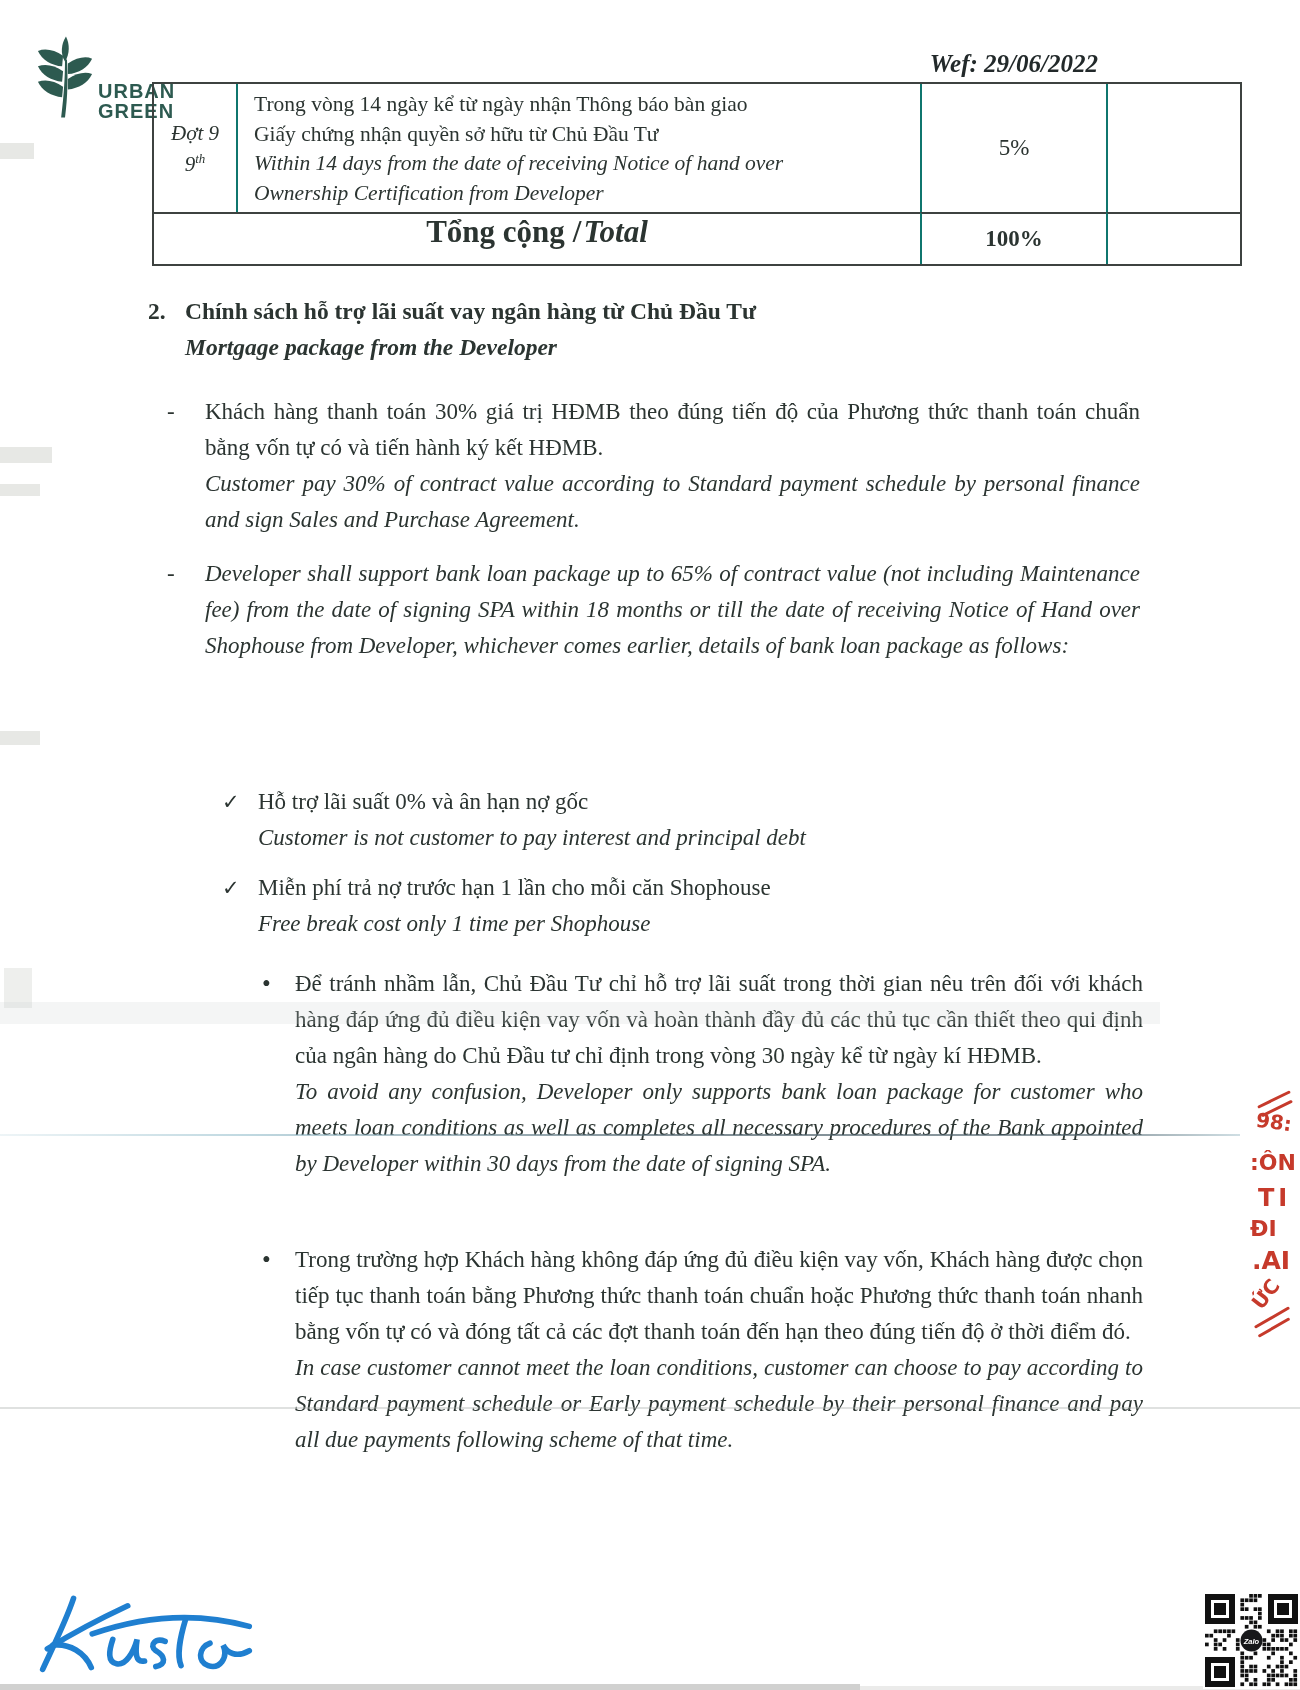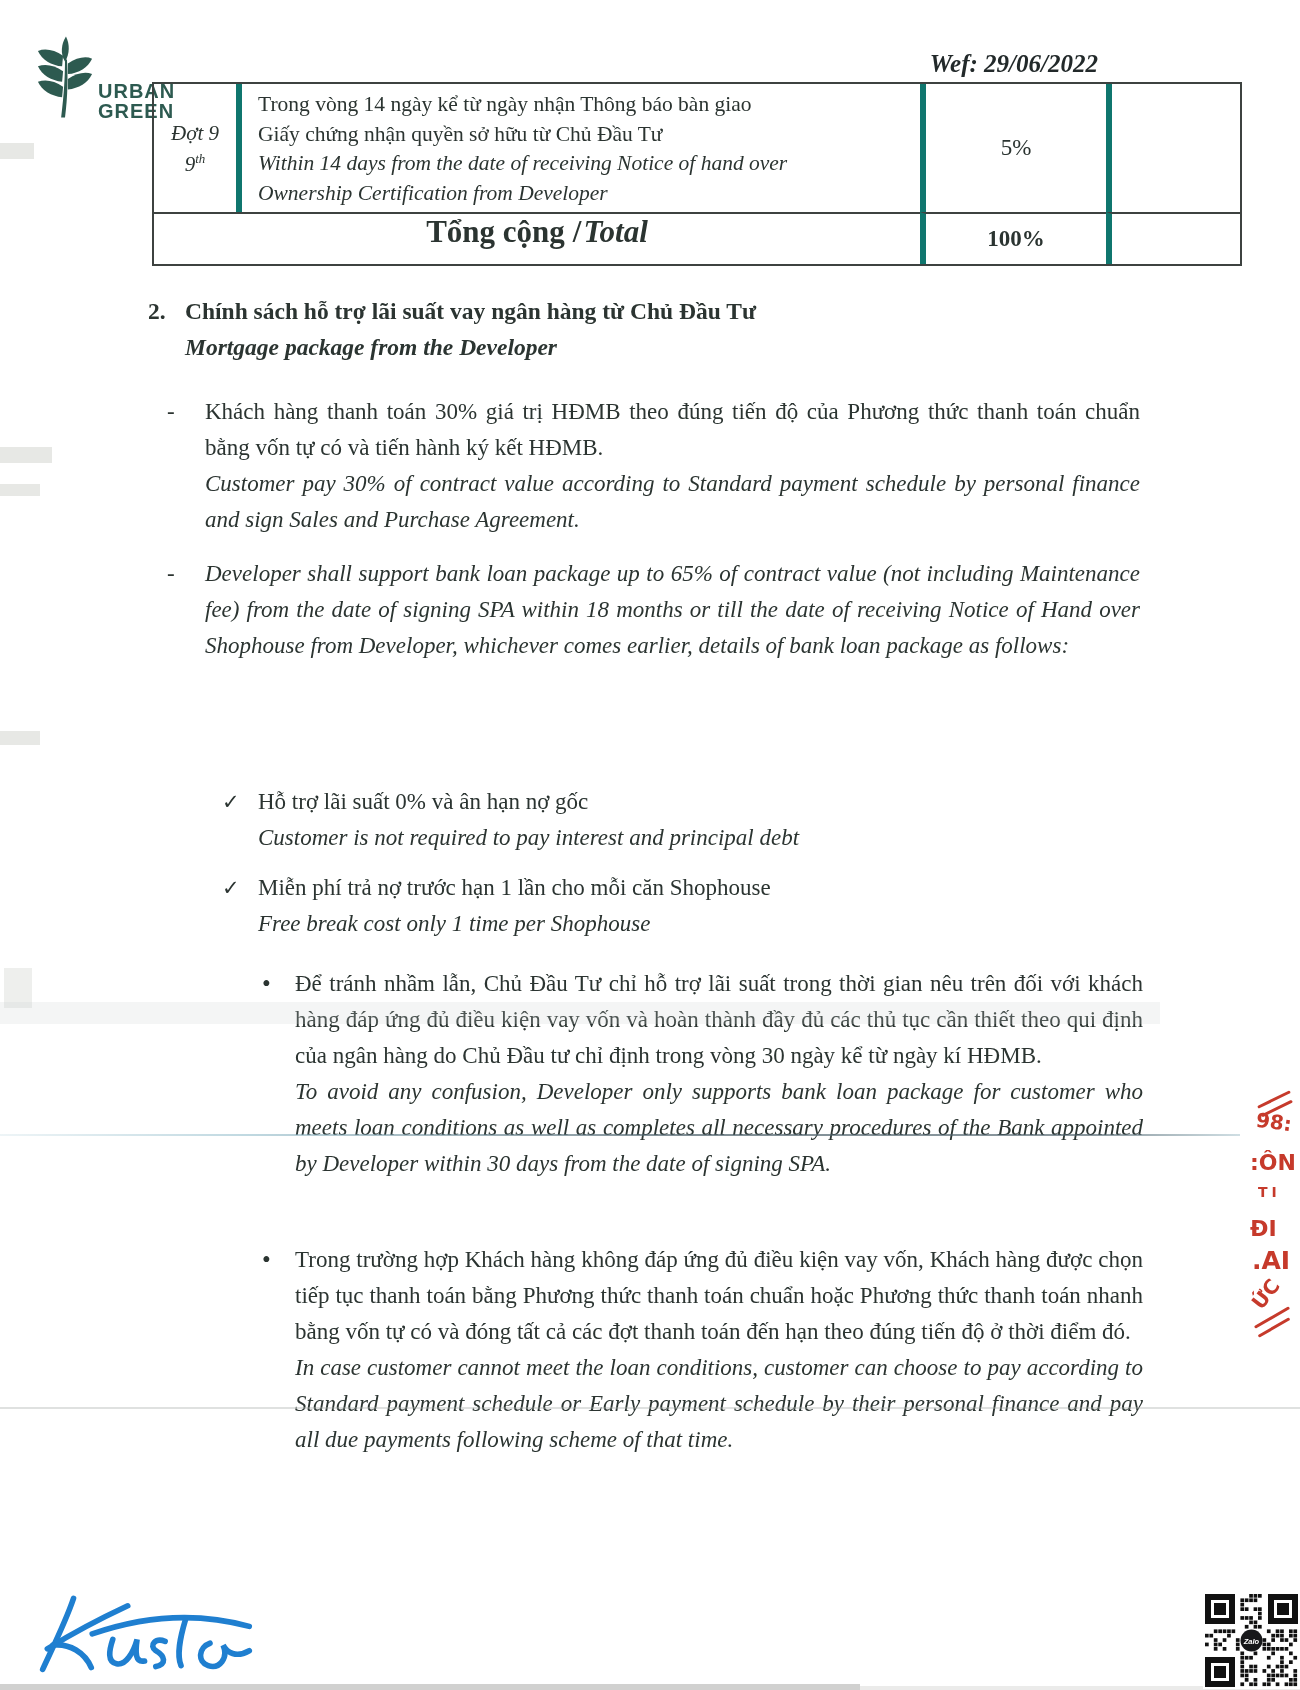--- a/index.html
+++ b/index.html
@@ -16,21 +16,21 @@
     font-family:"Liberation Sans","DejaVu Sans",sans-serif;
     font-weight:800;font-size:20px;line-height:19px;letter-spacing:1px;
     color:#2d5a50;transform:scaleY(1.05);}
   .wef{position:absolute;left:880px;top:50px;width:218px;text-align:right;
     font-weight:bold;font-style:italic;font-size:25px;color:#22292a;}
   
   .doc-table{position:absolute;left:152px;top:82px;width:1086px;
     border:2px solid #3d4240;display:grid;
     grid-template-columns:82px 684px 186px 1fr;
     grid-template-rows:128px 52px;}
-  .cell{border-left:6px solid #0f766e;box-sizing:border-box;}
+  .cell{border-left:2px solid #0f766e;box-sizing:border-box;}
   .cell.first{border-left:none;}
   .cell.r2{border-top:2px solid #3d4240;}
   .stage-cell{display:flex;flex-direction:column;align-items:center;justify-content:center;
     font-style:italic;font-size:21px;line-height:26px;}
   .stage-cell sup{font-size:13px;}
   .desc-cell{padding:6px 12px 0 16px;font-size:21.5px;line-height:29.5px;}
   .desc-cell .en{font-style:italic;}
   .pct-cell{display:flex;align-items:center;justify-content:center;font-size:23px;}
   .total-cell{grid-column:1/3;display:flex;align-items:flex-start;justify-content:center;
     font-size:31px;font-weight:bold;}
@@ -75,21 +75,21 @@
     background:rgba(170,176,174,.38);}
   .edge-bottom{position:absolute;left:0;top:1684px;width:860px;height:6px;
     background:#c6c6c4;opacity:.8;}
   .edge-bottom2{position:absolute;left:860px;top:1686px;width:440px;height:4px;
     background:#dddddc;opacity:.6;}
   
   .st-frag{position:absolute;color:#c63a2b;font-family:"DejaVu Sans","Liberation Sans",sans-serif;
     font-weight:bold;z-index:4;white-space:nowrap;}
   .sf-98{left:1256px;top:1110px;font-size:20px;transform:rotate(8deg);}
   .sf-on{left:1250px;top:1150px;font-size:22px;}
-  .sf-ti{left:1258px;top:1184px;font-size:14px;letter-spacing:4px;}
+  .sf-ti{left:1258px;top:1184px;font-size:24px;letter-spacing:4px;}
   .sf-di{left:1250px;top:1216px;font-size:22px;}
   .sf-ai{left:1252px;top:1246px;font-size:25px;}
   .sf-uc{left:1250px;top:1282px;font-size:20px;transform:rotate(-52deg);}
   .st-line{position:absolute;background:#c63a2b;height:3px;border-radius:2px;z-index:4;}
   .sl1{left:1256px;top:1098px;width:36px;transform:rotate(-26deg);}
   .sl2{left:1260px;top:1107px;width:34px;transform:rotate(-26deg);}
   .sl3{left:1252px;top:1316px;width:40px;transform:rotate(-30deg);}
   .sl4{left:1256px;top:1326px;width:36px;transform:rotate(-30deg);}
   
   .signature{position:absolute;left:38px;top:1582px;width:215px;height:100px;}
@@ -158,21 +158,21 @@
     <span class="en">Customer pay 30% of contract value according to Standard payment schedule by personal finance and sign Sales and Purchase Agreement.</span>
   </div>
   <div class="para dash dash2">
     <span class="marker">-</span>
     <span class="en">Developer shall support bank loan package up to 65% of contract value (not including Maintenance fee) from the date of signing SPA within 18 months or till the date of receiving Notice of Hand over Shophouse from Developer, whichever comes earlier, details of bank loan package as follows:</span>
   </div>
 
   <div class="para chk chk1">
     <span class="marker">✓</span>
     <span class="vn">Hỗ trợ lãi suất 0% và ân hạn nợ gốc</span>
-    <span class="en">Customer is not required to pay interest and principal debt</span>
+    <span class="en">Customer is not customer to pay interest and principal debt</span>
   </div>
   <div class="para chk chk2">
     <span class="marker">✓</span>
     <span class="vn">Miễn phí trả nợ trước hạn 1 lần cho mỗi căn Shophouse</span>
     <span class="en">Free break cost only 1 time per Shophouse</span>
   </div>
 
   <div class="para bul bul1">
     <span class="marker">•</span>
     <span class="vn">Để tránh nhầm lẫn, Chủ Đầu Tư chỉ hỗ trợ lãi suất trong thời gian nêu trên đối với khách hàng đáp ứng đủ điều kiện vay vốn và hoàn thành đầy đủ các thủ tục cần thiết theo qui định của ngân hàng do Chủ Đầu tư chỉ định trong vòng 30 ngày kể từ ngày kí HĐMB.</span>

